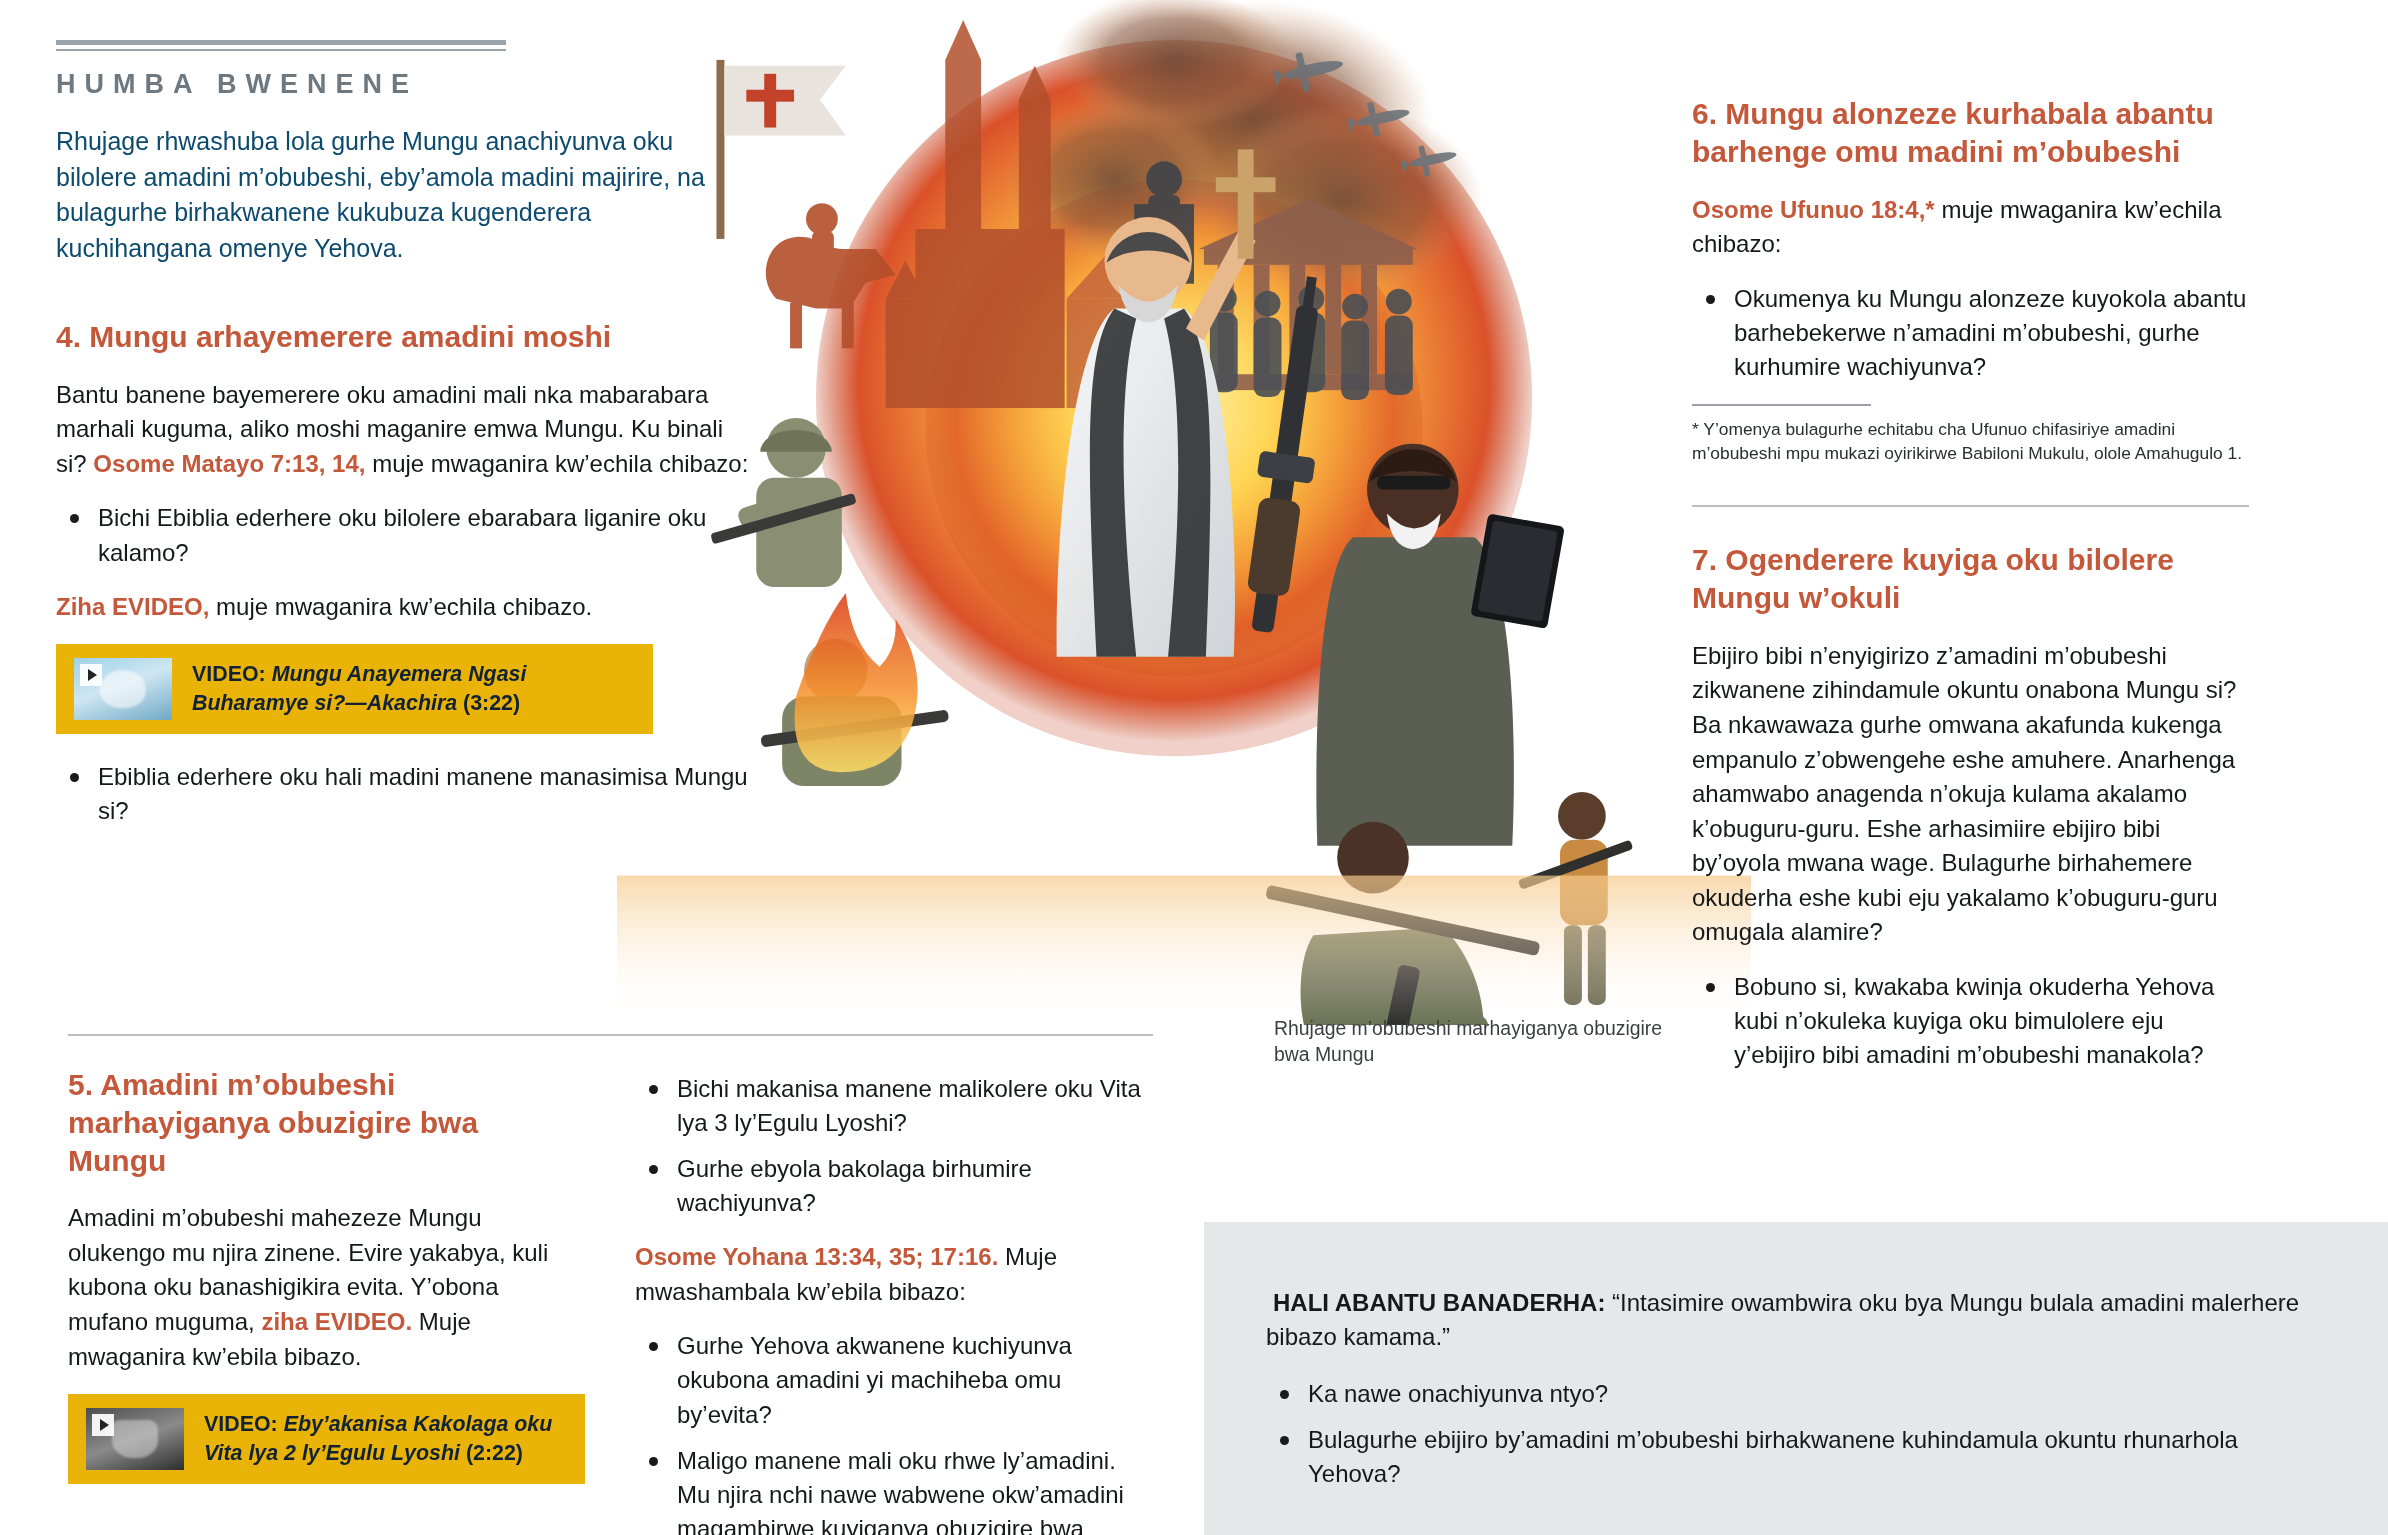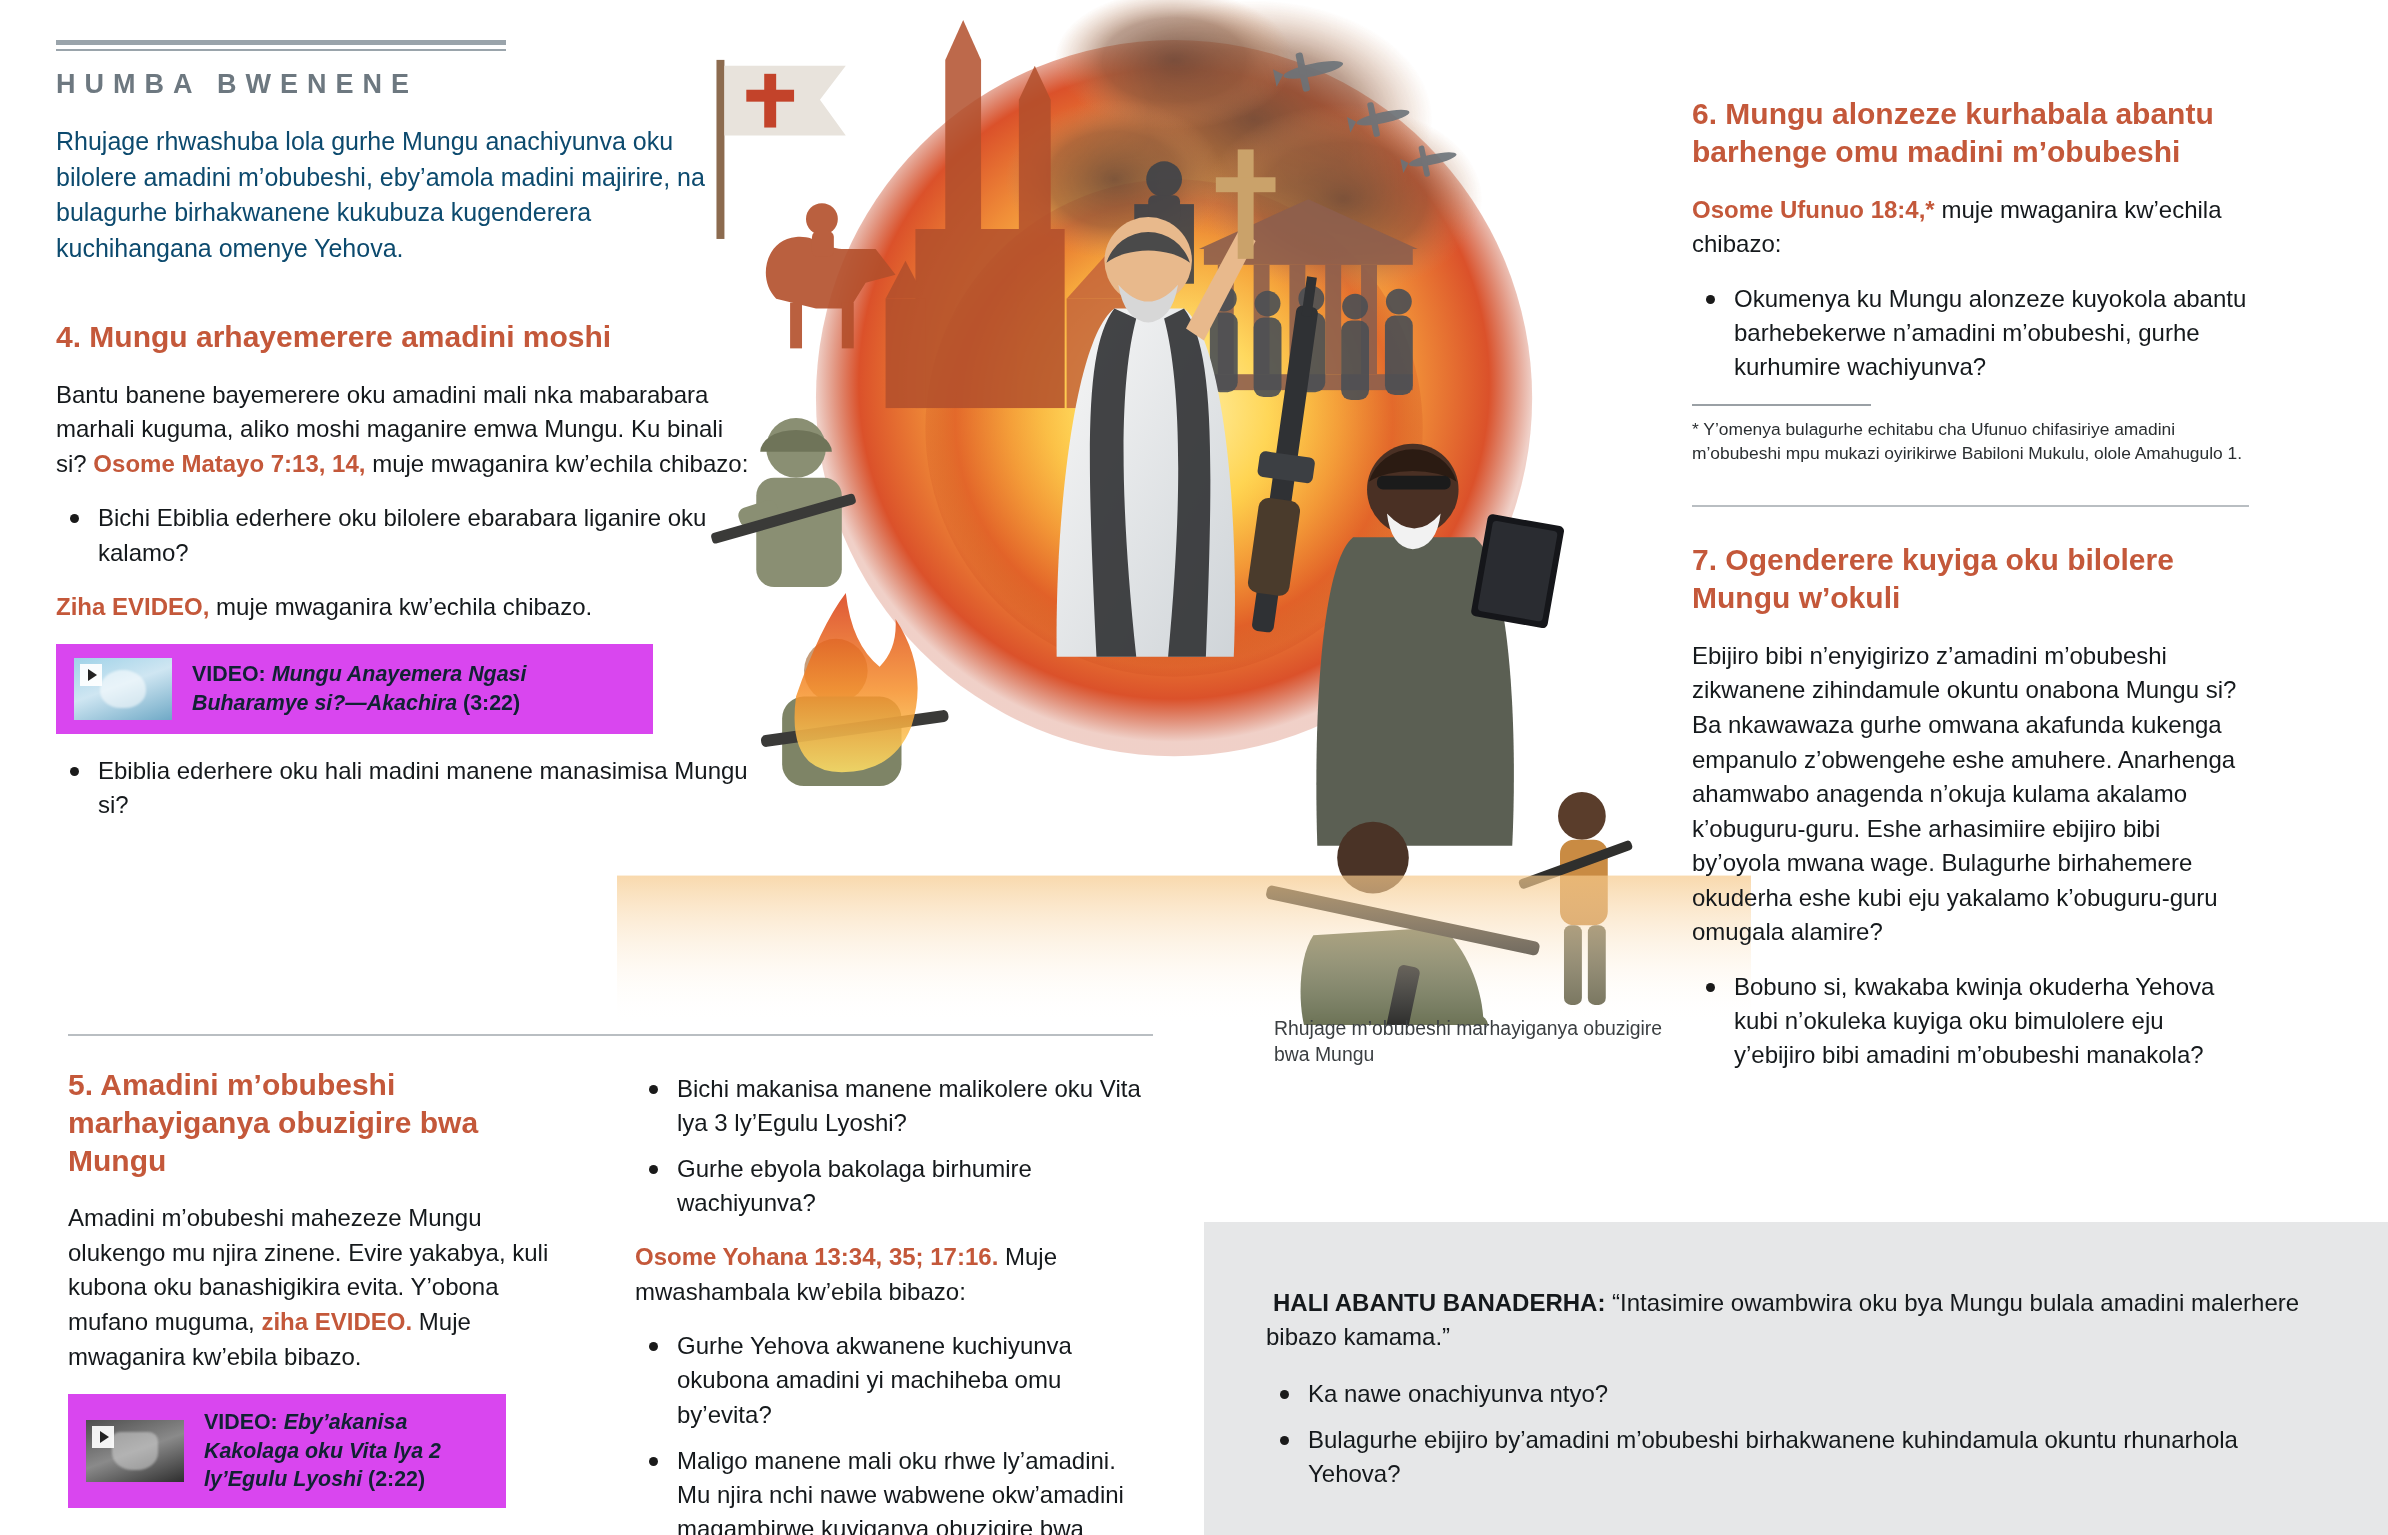--- a/index.html
+++ b/index.html
@@ -108,25 +108,25 @@
     left: -20px;
     top: 13px;
     width: 9px;
     height: 9px;
     border-radius: 50%;
     background: #1a1a1a;
   }
 
   
   .video-box {
-    background: #d946ef;
+    background: #eab308;
     display: flex;
     align-items: center;
     padding: 14px 18px;
-    margin: 14px 0 20px 0;
+    margin: 14px 0 26px 0;
     width: 597px;
     box-sizing: border-box;
   }
   .video-thumb {
     width: 98px;
     height: 62px;
     flex: 0 0 98px;
     position: relative;
     background: linear-gradient(160deg,#9fd2e8 0%, #cfe6f2 45%, #6fa9c6 100%);
     overflow: hidden;
@@ -506,21 +506,21 @@
   </div>
 
   <div class="lower">
     <div class="hr short"></div>
     <div class="cc">
       <div class="c1">
         <h2 class="sec" style="margin-top:0">5. Amadini m’obubeshi marhayiganya obuzigire bwa Mungu</h2>
         <p class="body">
           <span>Amadini m’obubeshi mahezeze Mungu olukengo mu njira zinene. Evire yakabya, kuli kubona oku banashigikira evita. Y’obona mufano muguma, </span><span class="accent">ziha EVIDEO.</span><span> Muje mwaganira kw’ebila bibazo.</span>
         </p>
-        <div class="video-box" style="width:438px">
+        <div class="video-box" style="width:517px">
           <div class="video-thumb dark">
             <div class="blob"></div>
             <div class="play"></div>
           </div>
           <div class="video-text">
             <span class="lbl">VIDEO:</span>
             <span class="ttl">Eby’akanisa Kakolaga oku Vita lya 2 ly’Egulu Lyoshi</span>
             <span class="dur">(2:22)</span>
           </div>
         </div>

